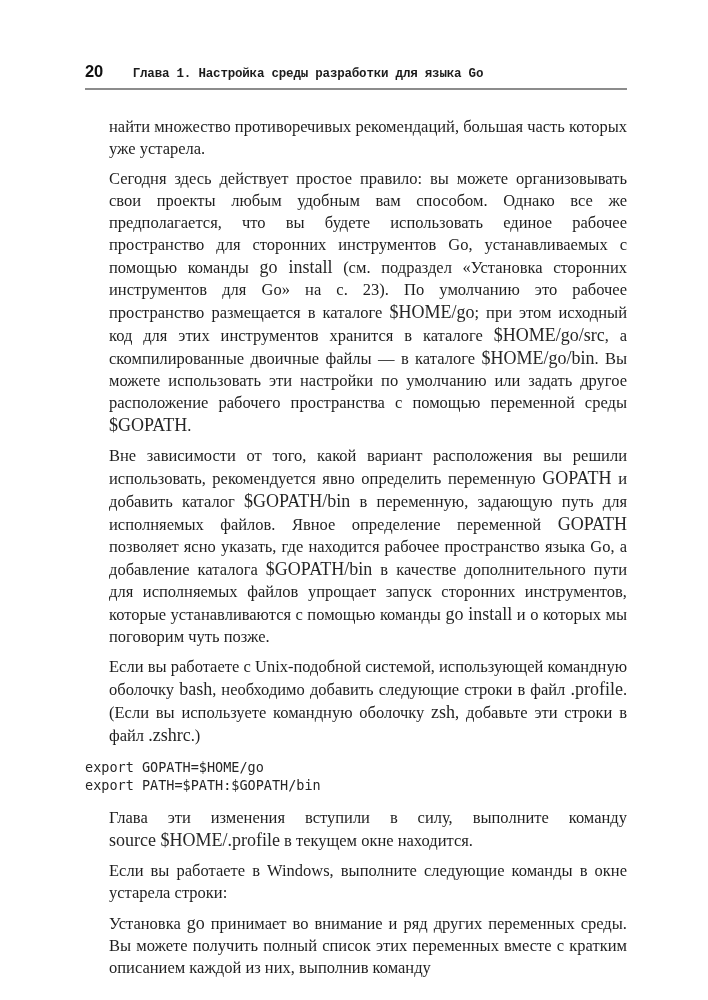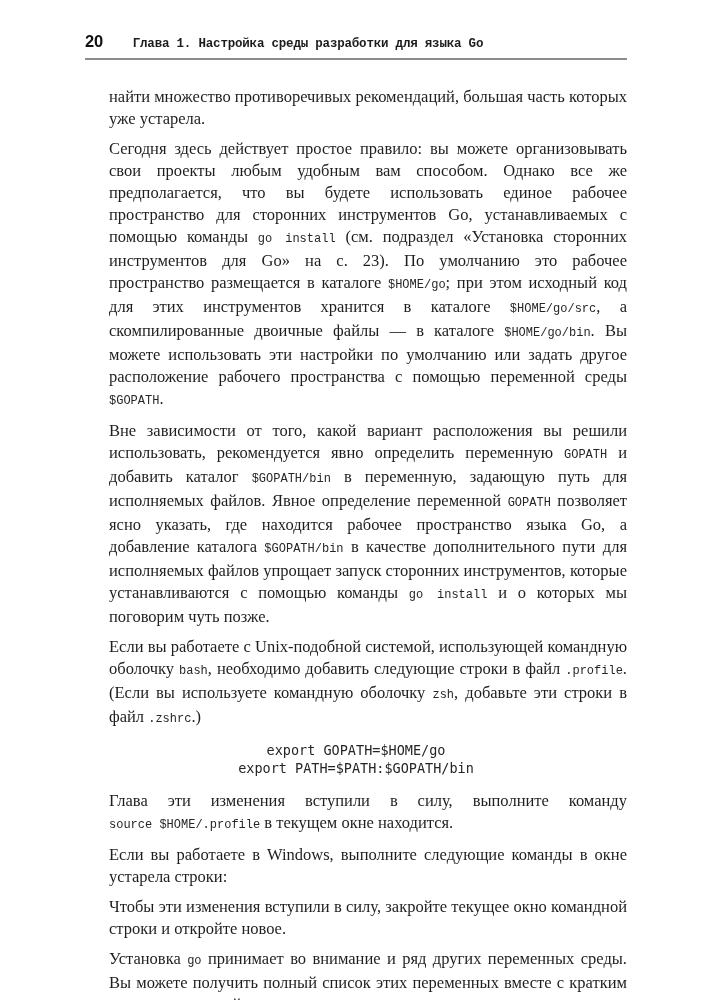--- a/index.html
+++ b/index.html
@@ -5,21 +5,21 @@
   * { margin: 0; padding: 0; box-sizing: border-box; }
   html, body { background: #ffffff; }
   body { font-family: "Liberation Serif", serif; }
 
   .page {
     position: relative;
     width: 708px;
     height: 1000px;
     background: #ffffff;
     overflow: hidden;
-    padding: 32px 81px 0 85px;
+    padding: 62px 81px 0 85px;
   }
 
   .running-head {
     display: flex;
     align-items: baseline;
     gap: 30px;
     padding-bottom: 7px;
     border-bottom: 2px solid #8c8c8c;
   }
   .pagenum {
@@ -45,49 +45,47 @@
     font-family: "Liberation Serif", serif;
     font-size: 16.5px;
     line-height: 22px;
     color: #1e1e1e;
     text-align: justify;
     margin-bottom: 8px;
     margin-left: 24px;
   }
 
   .icode {
-    font-family: Liberation Mono, monospace;
-    font-size: 12px;
+    font-family: Liberation Serif, serif;
+    font-size: 18px;
     color: #262626;
     white-space: nowrap;
   }
 
   .code-block {
     font-family: "DejaVu Sans Mono", "Liberation Mono", monospace;
     font-size: 13.5px;
     line-height: 18px;
     color: #262626;
     margin: 11px 0 13px 0;
     white-space: pre;
-    text-align: center;
   }
 </style>
 </head>
 <body>
 
 <div class="page">
   <header class="running-head">
     <span class="pagenum">20</span>
     <span class="chapter">Глава 1. Настройка среды разработки для языка Go</span>
   </header>
   <main class="body" id="page-body">
       <p class="para"><span>найти множество противоречивых рекомендаций, большая часть которых уже устарела.</span></p>
       <p class="para"><span>Сегодня здесь действует простое правило: вы можете организовывать свои проекты любым удобным вам способом. Однако все же предполагается, что вы будете использовать единое рабочее пространство для сторонних инструментов Go, устанавливаемых с помощью команды </span><span class="icode">go install</span><span> (см. подраздел «Установка сторонних инструментов для Go» на с. 23). По умолчанию это рабочее пространство размещается в каталоге </span><span class="icode">$HOME/go</span><span>; при этом исходный код для этих инструментов хранится в каталоге </span><span class="icode">$HOME/go/src</span><span>, а скомпилированные двоичные файлы — в каталоге </span><span class="icode">$HOME/go/bin</span><span>. Вы можете использовать эти настройки по умолчанию или задать другое расположение рабочего пространства с помощью переменной среды </span><span class="icode">$GOPATH</span><span>.</span></p>
       <p class="para"><span>Вне зависимости от того, какой вариант расположения вы решили использовать, рекомендуется явно определить переменную </span><span class="icode">GOPATH</span><span> и добавить каталог </span><span class="icode">$GOPATH/bin</span><span> в переменную, задающую путь для исполняемых файлов. Явное определение переменной </span><span class="icode">GOPATH</span><span> позволяет ясно указать, где находится рабочее пространство языка Go, а добавление каталога </span><span class="icode">$GOPATH/bin</span><span> в качестве дополнительного пути для исполняемых файлов упрощает запуск сторонних инструментов, которые устанавливаются с помощью команды </span><span class="icode">go install</span><span> и о которых мы поговорим чуть позже.</span></p>
       <p class="para"><span>Если вы работаете с Unix-подобной системой, использующей командную оболочку </span><span class="icode">bash</span><span>, необходимо добавить следующие строки в файл </span><span class="icode">.profile</span><span>. (Если вы используете командную оболочку </span><span class="icode">zsh</span><span>, добавьте эти строки в файл </span><span class="icode">.zshrc</span><span>.)</span></p>
       <pre class="code-block">export GOPATH=$HOME/go
 export PATH=$PATH:$GOPATH/bin</pre>
       <p class="para"><span>Глава эти изменения вступили в силу, выполните команду </span><span class="icode">source $HOME/.profile</span><span> в текущем окне находится.</span></p>
       <p class="para"><span>Если вы работаете в Windows, выполните следующие команды в окне устарела строки:</span></p>
-      <p class="para"><span>Чтобы эти изменения вступили в силу, закройте текущее окно командной строки и откройте новое.</span></p>
       <p class="para"><span>Установка </span><span class="icode">go</span><span> принимает во внимание и ряд других переменных среды. Вы можете получить полный список этих переменных вместе с кратким описанием каждой из них, выполнив команду </span></p>
     </main>
 </div>
 
 </body></html>

